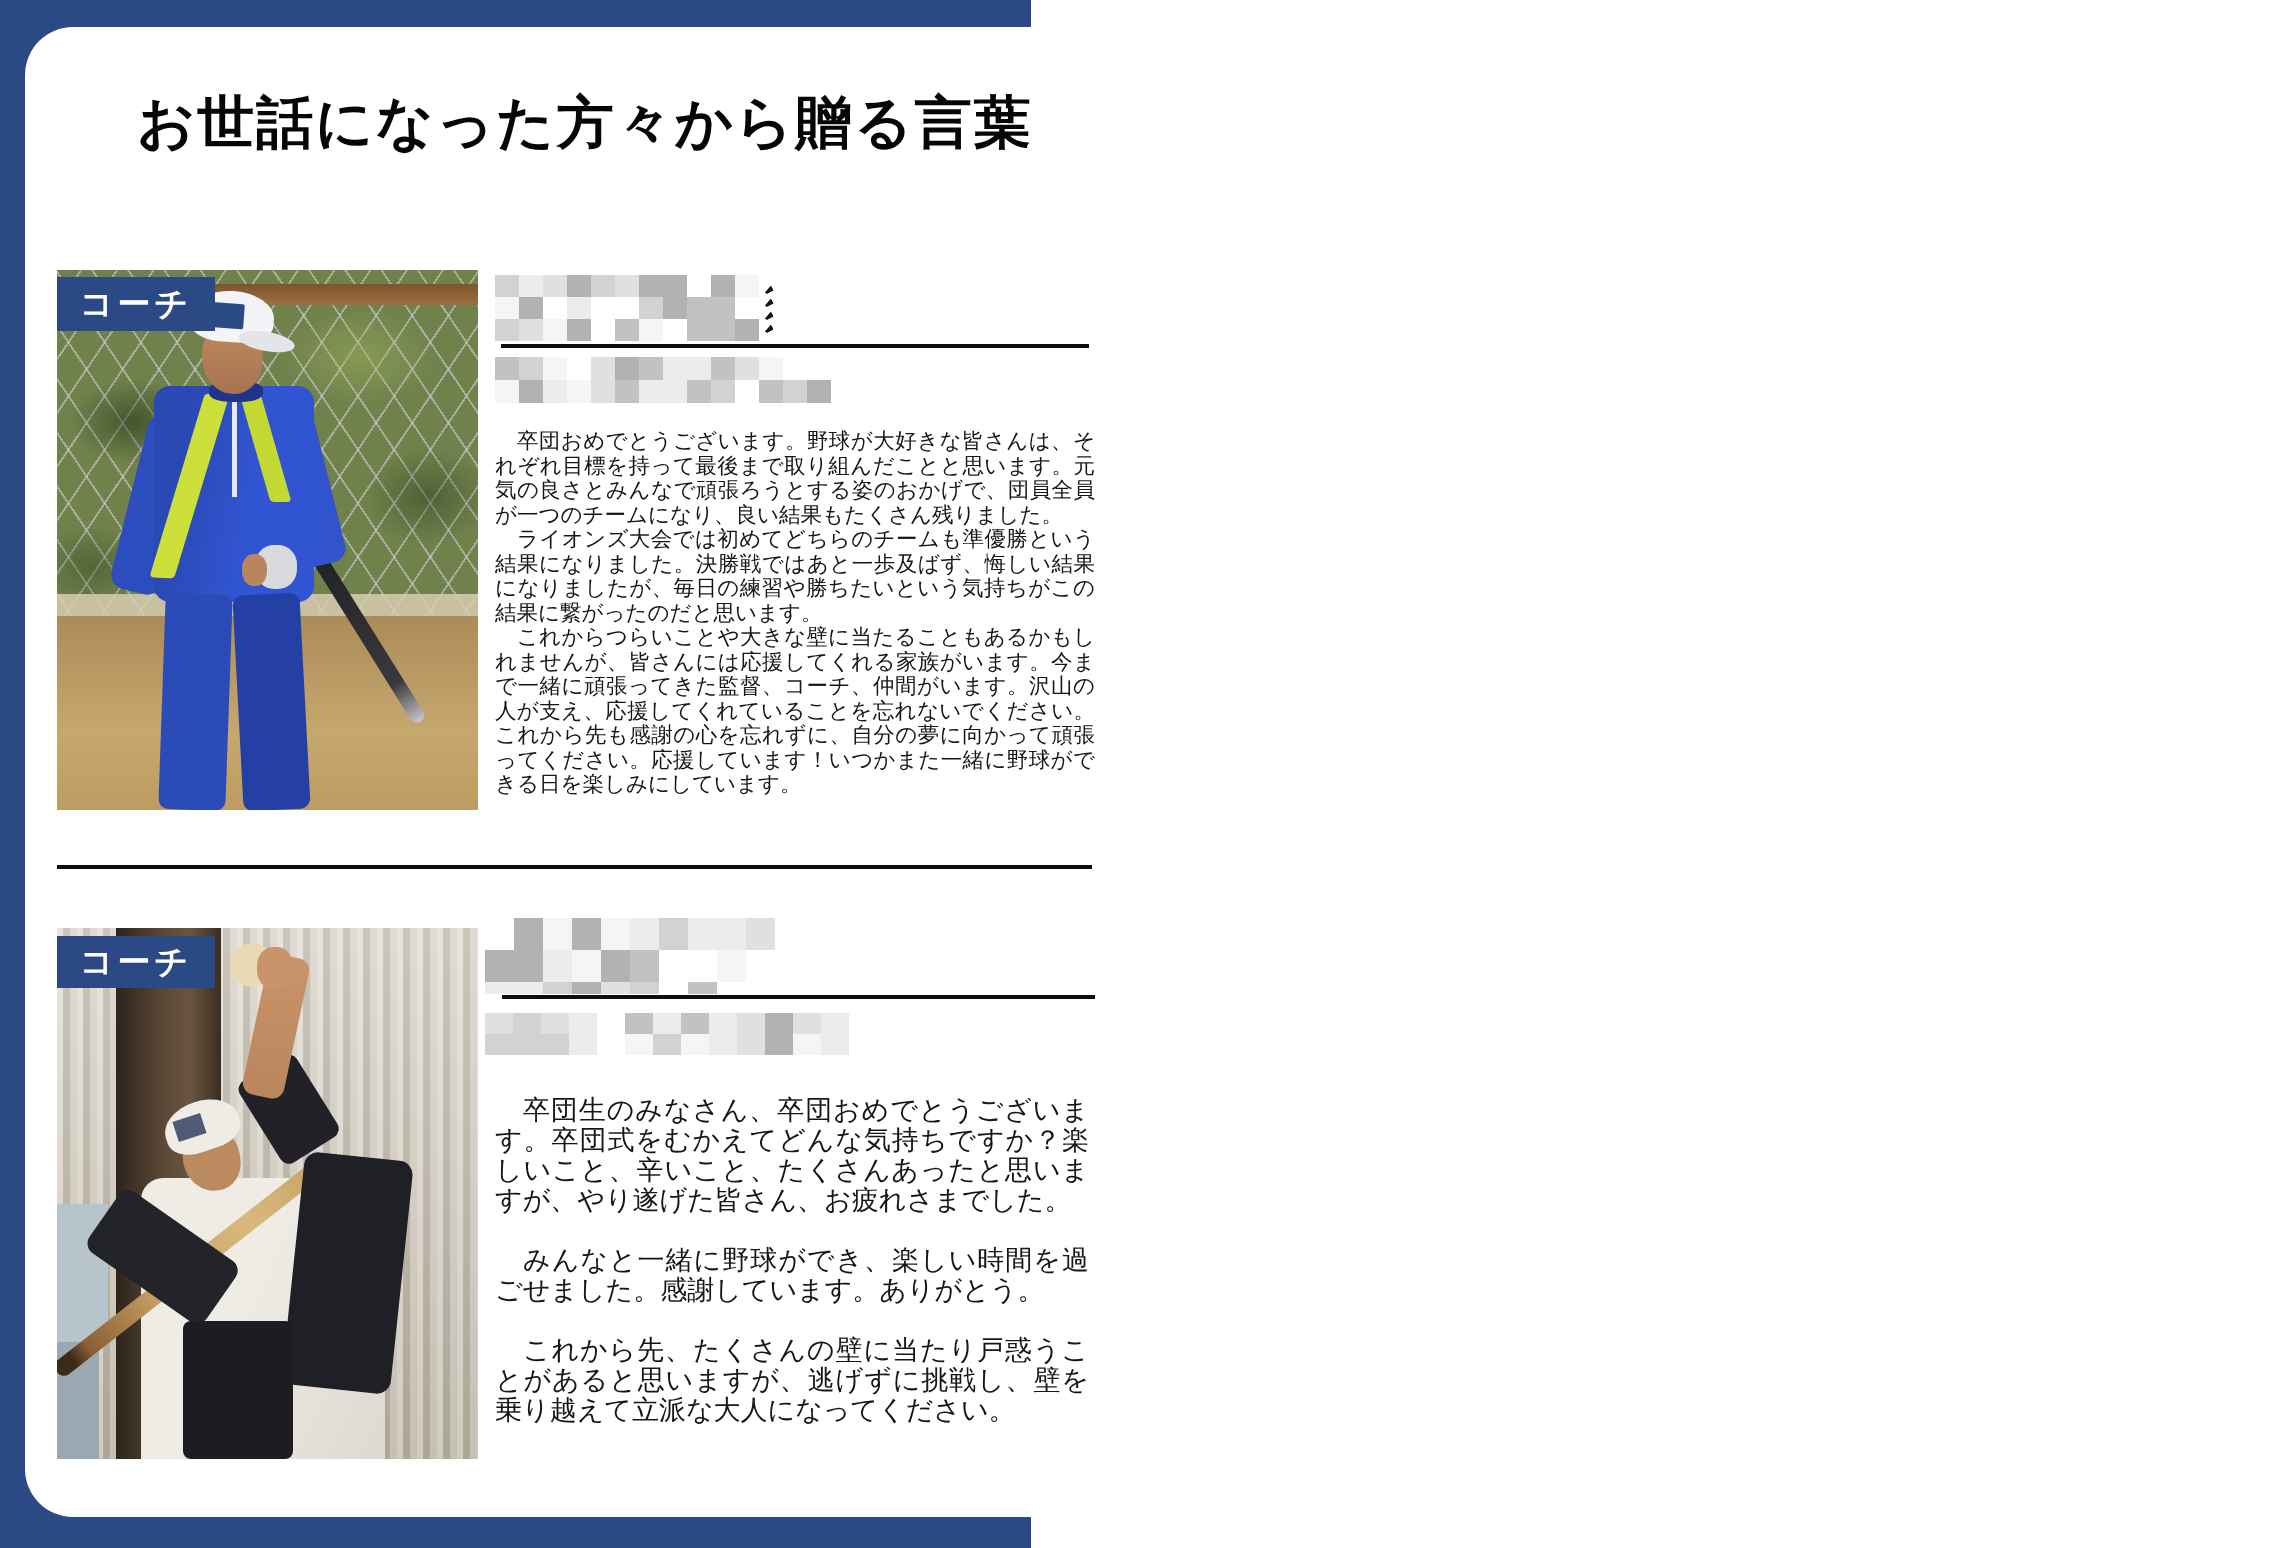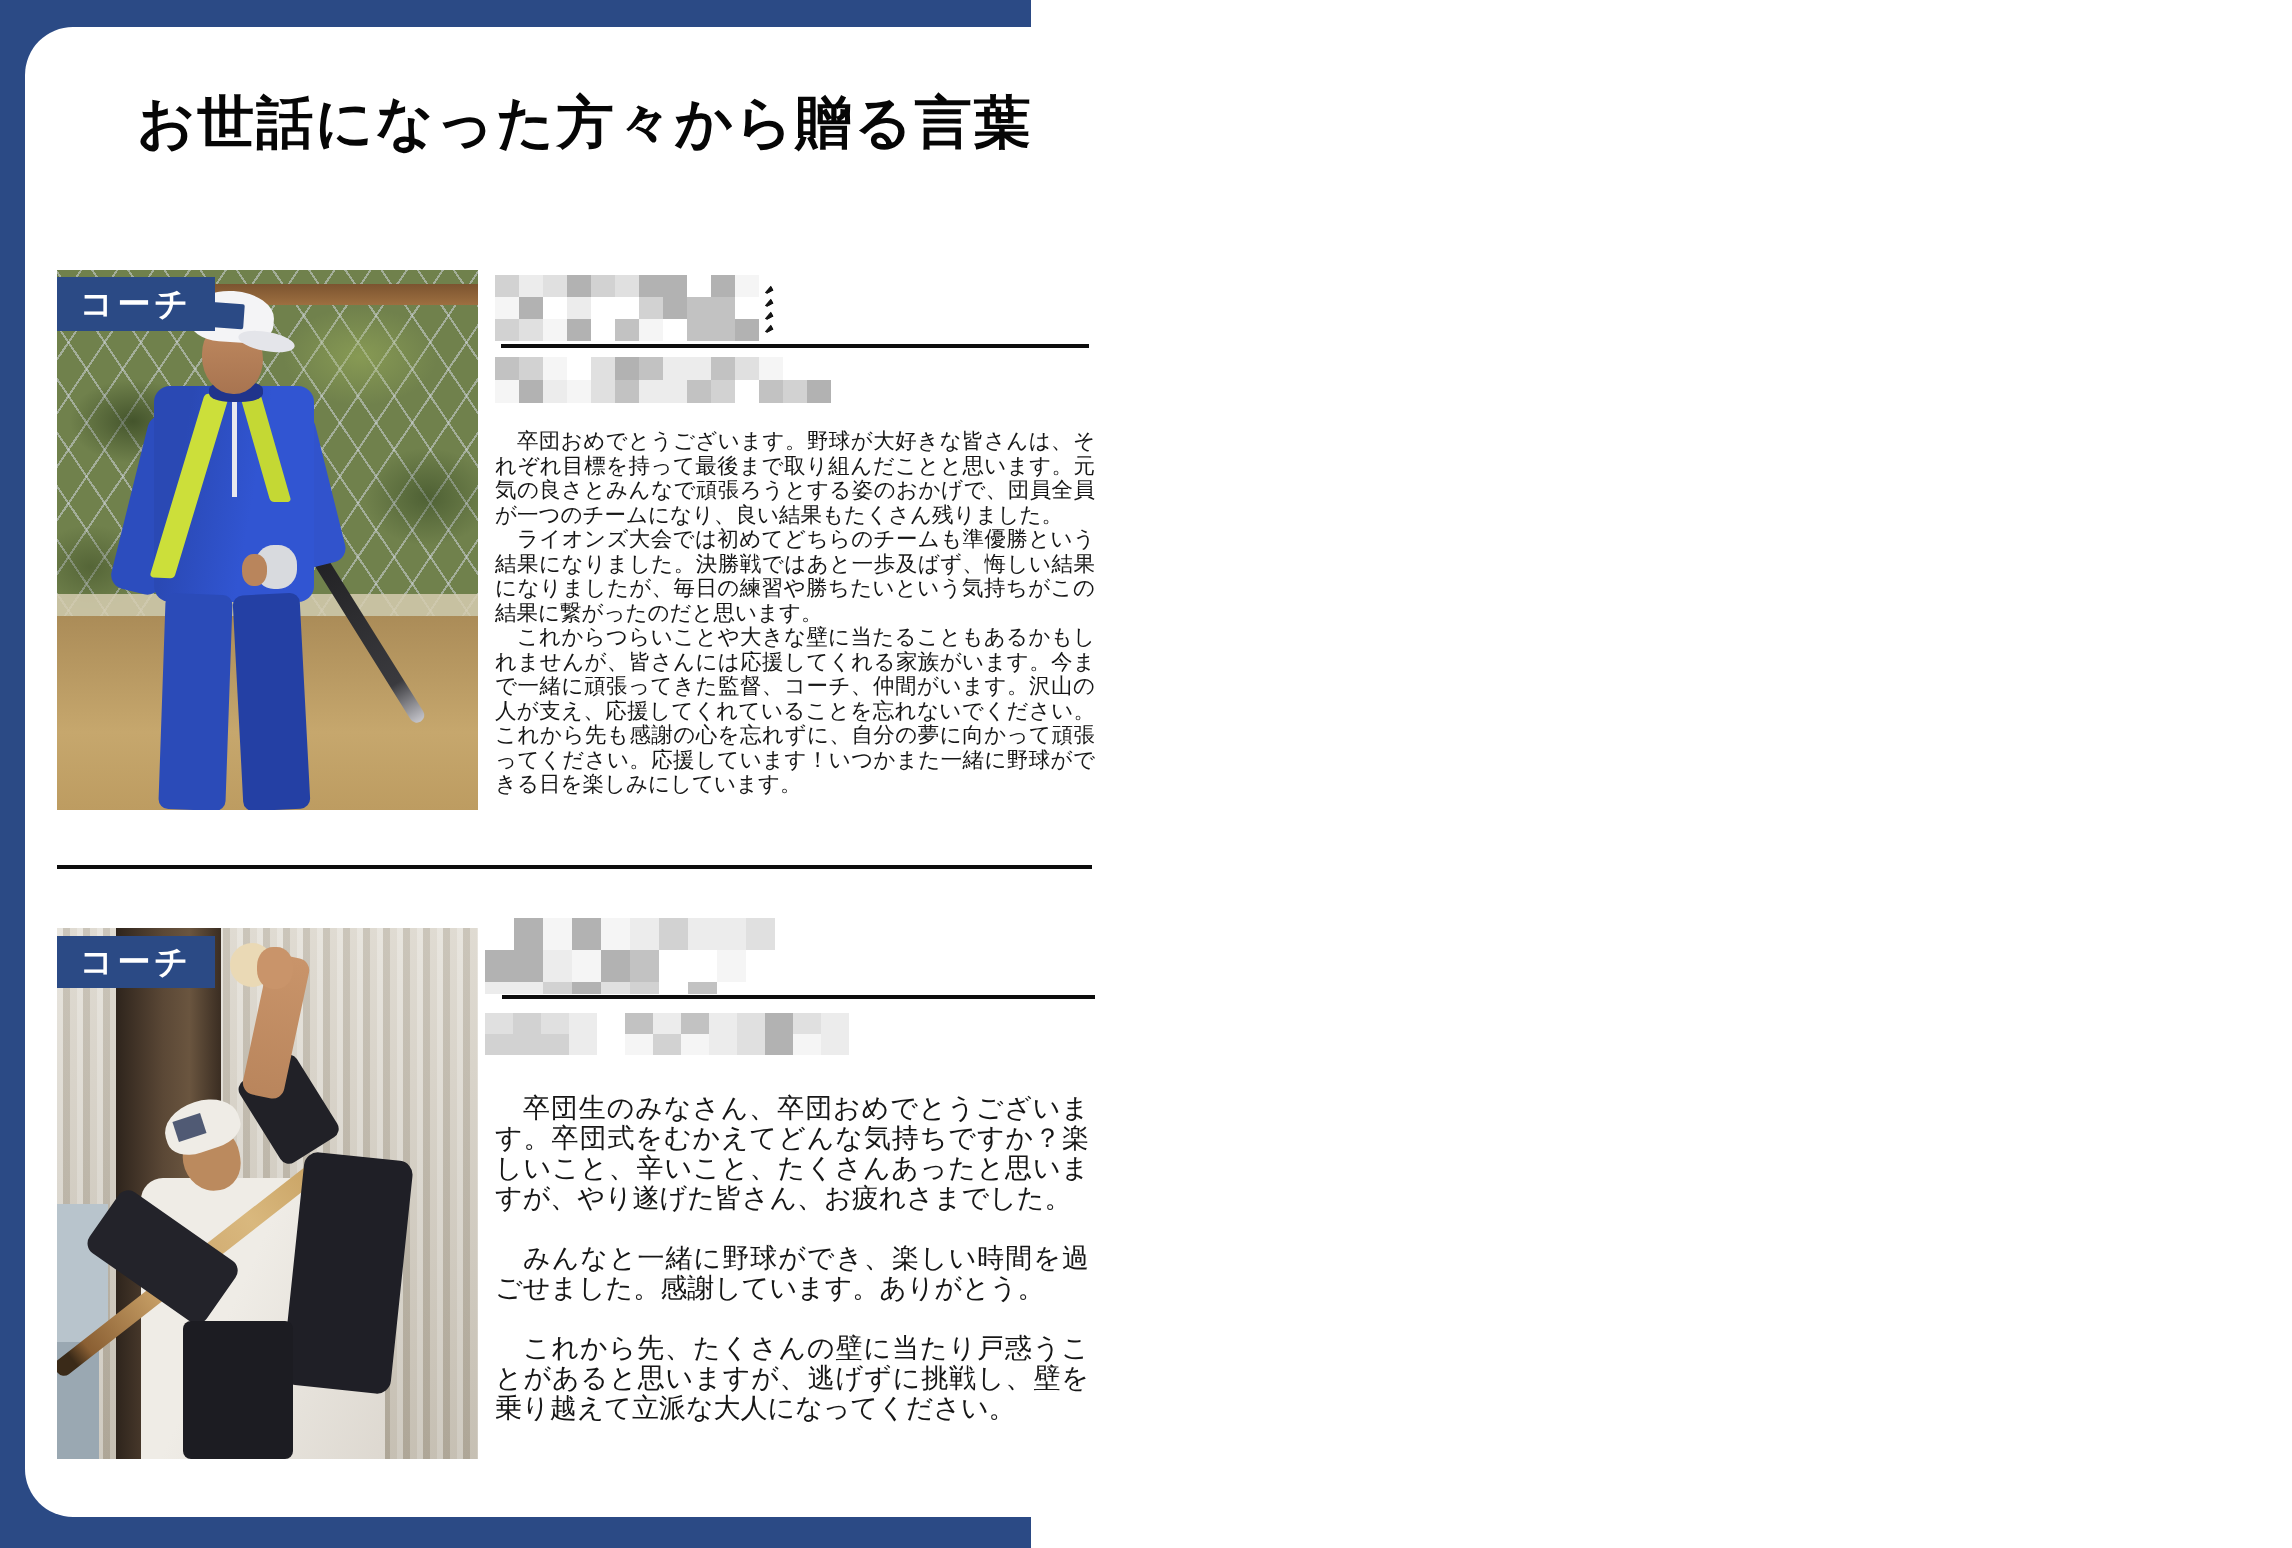--- a/index.html
+++ b/index.html
@@ -23,21 +23,21 @@
   .mosaic i{display:block;}
   .rule{position:absolute;height:4px;background:#0d0d0d;}
   .rule1{left:476px;top:317px;width:588px;}
   .rule2{left:477px;top:968px;width:593px;}
   .divider{position:absolute;left:32px;top:838px;width:1035px;height:4px;background:#0d0d0d;}
   .marks{position:absolute;left:739px;top:260px;display:flex;flex-direction:column;gap:7px;}
   .marks i{display:block;width:9px;height:6px;background:#151515;transform:rotate(-28deg);
            clip-path:polygon(0 60%,100% 0,100% 100%,20% 100%);}
   .body-text{position:absolute;color:#161616;white-space:pre-line;text-align:justify;}
   .body1{left:470px;top:402px;width:600px;font-size:21.5px;line-height:24.5px;}
-  .body2{left:470px;top:1068px;width:594px;font-size:27px;line-height:30px;font-family:Liberation Mono, monospace;}
+  .body2{left:470px;top:1068px;width:594px;font-size:27px;line-height:30px;}
   
   .ph{position:absolute;}
   .ph1-foliage{inset:0;background-color:#70814c;background-image:
     radial-gradient(90px 60px at 18% 28%, rgba(32,48,18,.55), transparent 70%),
     radial-gradient(110px 70px at 72% 16%, rgba(158,178,92,.5), transparent 70%),
     radial-gradient(90px 70px at 88% 42%, rgba(38,58,24,.45), transparent 70%),
     radial-gradient(120px 80px at 40% 50%, rgba(146,158,84,.4), transparent 70%),
     radial-gradient(80px 60px at 8% 55%, rgba(52,68,30,.45), transparent 70%),
     repeating-linear-gradient(56deg, rgba(206,211,217,.55) 0 2px, transparent 2px 30px),
     repeating-linear-gradient(-56deg, rgba(206,211,217,.55) 0 2px, transparent 2px 30px);}

